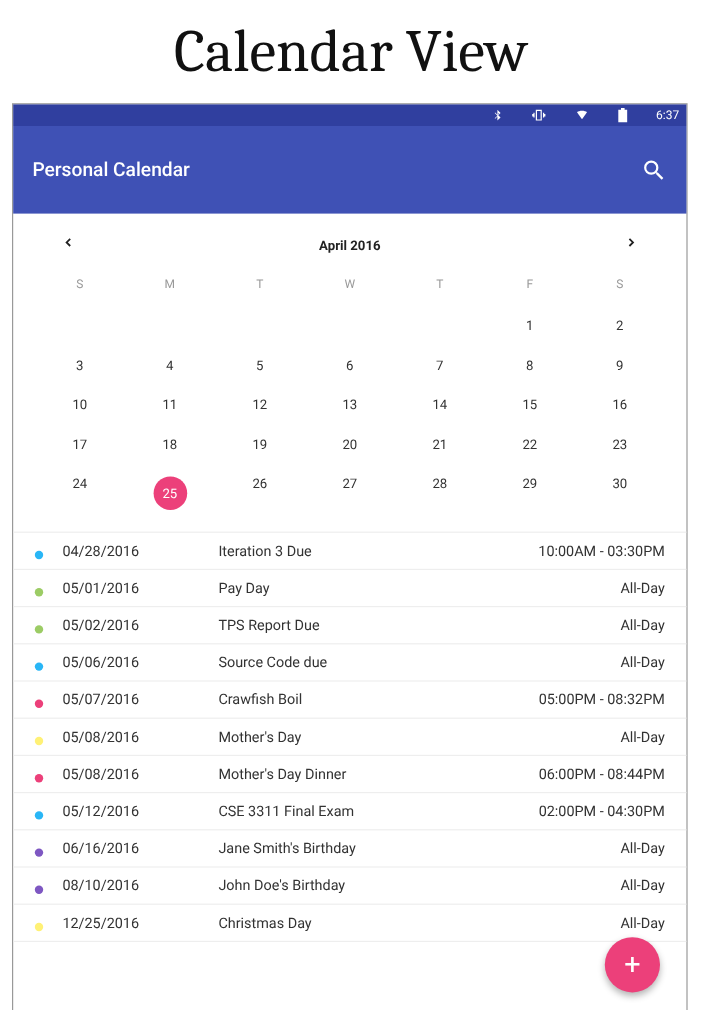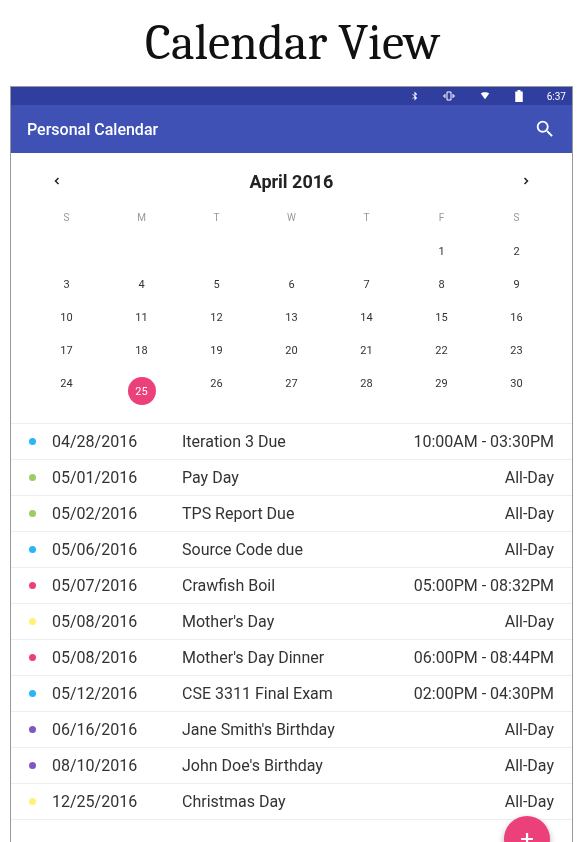--- a/index.html
+++ b/index.html
@@ -30,37 +30,37 @@
       justify-content: flex-end;
       align-items: center;
       gap: 24px;
       padding: 0 6px;
       color: #fff;
       font-size: 10px;
     }
     .status-bar .ic { display: inline-flex; align-items: center; }
     .app-bar {
       background: #3f51b5;
-      height: 48px;
+      height: 73px;
       display: flex;
       align-items: center;
       justify-content: space-between;
       padding: 0 16px;
       color: #fff;
     }
     .app-title { font-size: 16px; font-weight: 500; }
     .search-btn { color: #fff; cursor: pointer; display: inline-flex; }
     .month-nav {
       display: flex;
       align-items: center;
       justify-content: space-between;
       padding: 18px 40px 12px;
     }
     .month-nav .chev { cursor: pointer; color: #222; font-size: 14px; }
-    .month-label { font-weight: 700; font-size: 18px; color: #222; }
+    .month-label { font-weight: 700; font-size: 11px; color: #222; }
     .cal-grid {
       display: grid;
       grid-template-columns: repeat(7, 1fr);
       text-align: center;
       padding: 0 18px 0px;
     }
     .dow {
       font-size: 10px;
       color: #999;
       padding: 8px 0 12px;
@@ -81,24 +81,24 @@
       border-radius: 50%;
       background: #ec407a;
       color: #fff;
     }
     .events {
       margin-top: 8px;
       border-top: 1px solid #eee;
     }
     .event-row {
       display: flex;
-      align-items: center;
+      align-items: flex-end;
       border-bottom: 1px solid #eee;
       padding: 8px 18px;
-      font-size: 16px;
+      font-size: 12px;
       color: #333;
       cursor: pointer;
     }
     .dot {
       width: 7px;
       height: 7px;
       border-radius: 50%;
       margin-right: 16px;
       flex-shrink: 0;
     }

